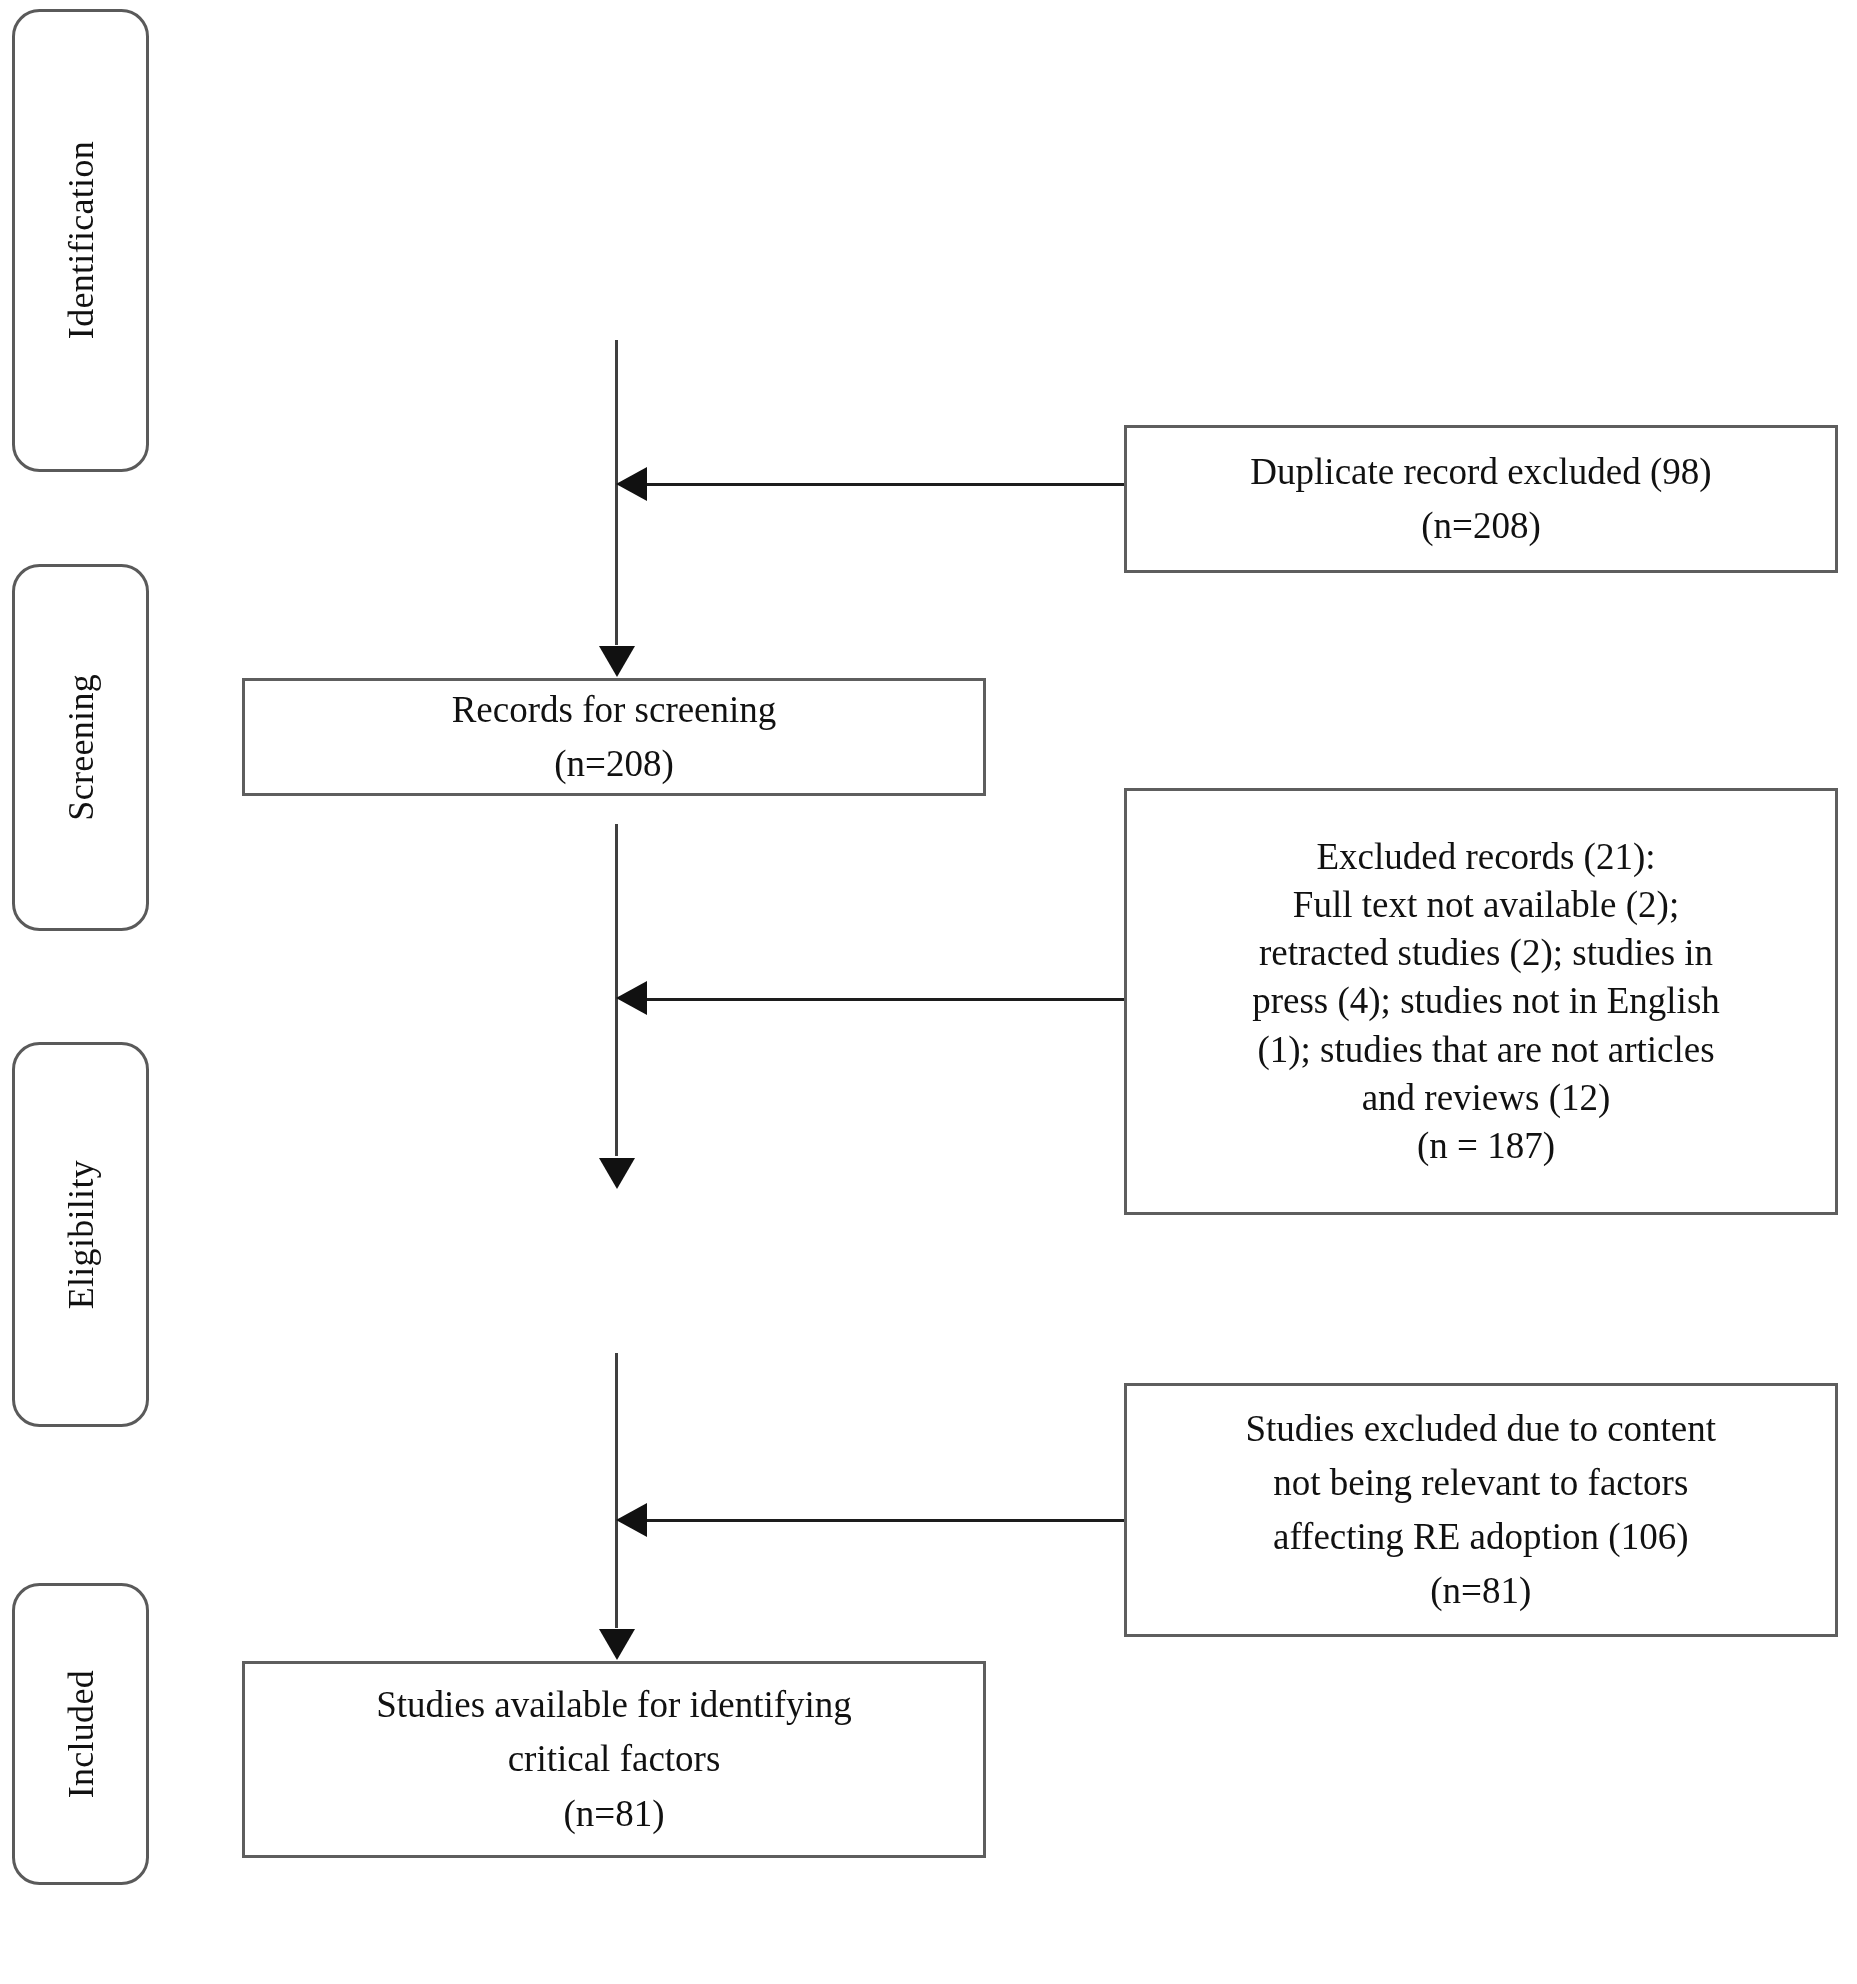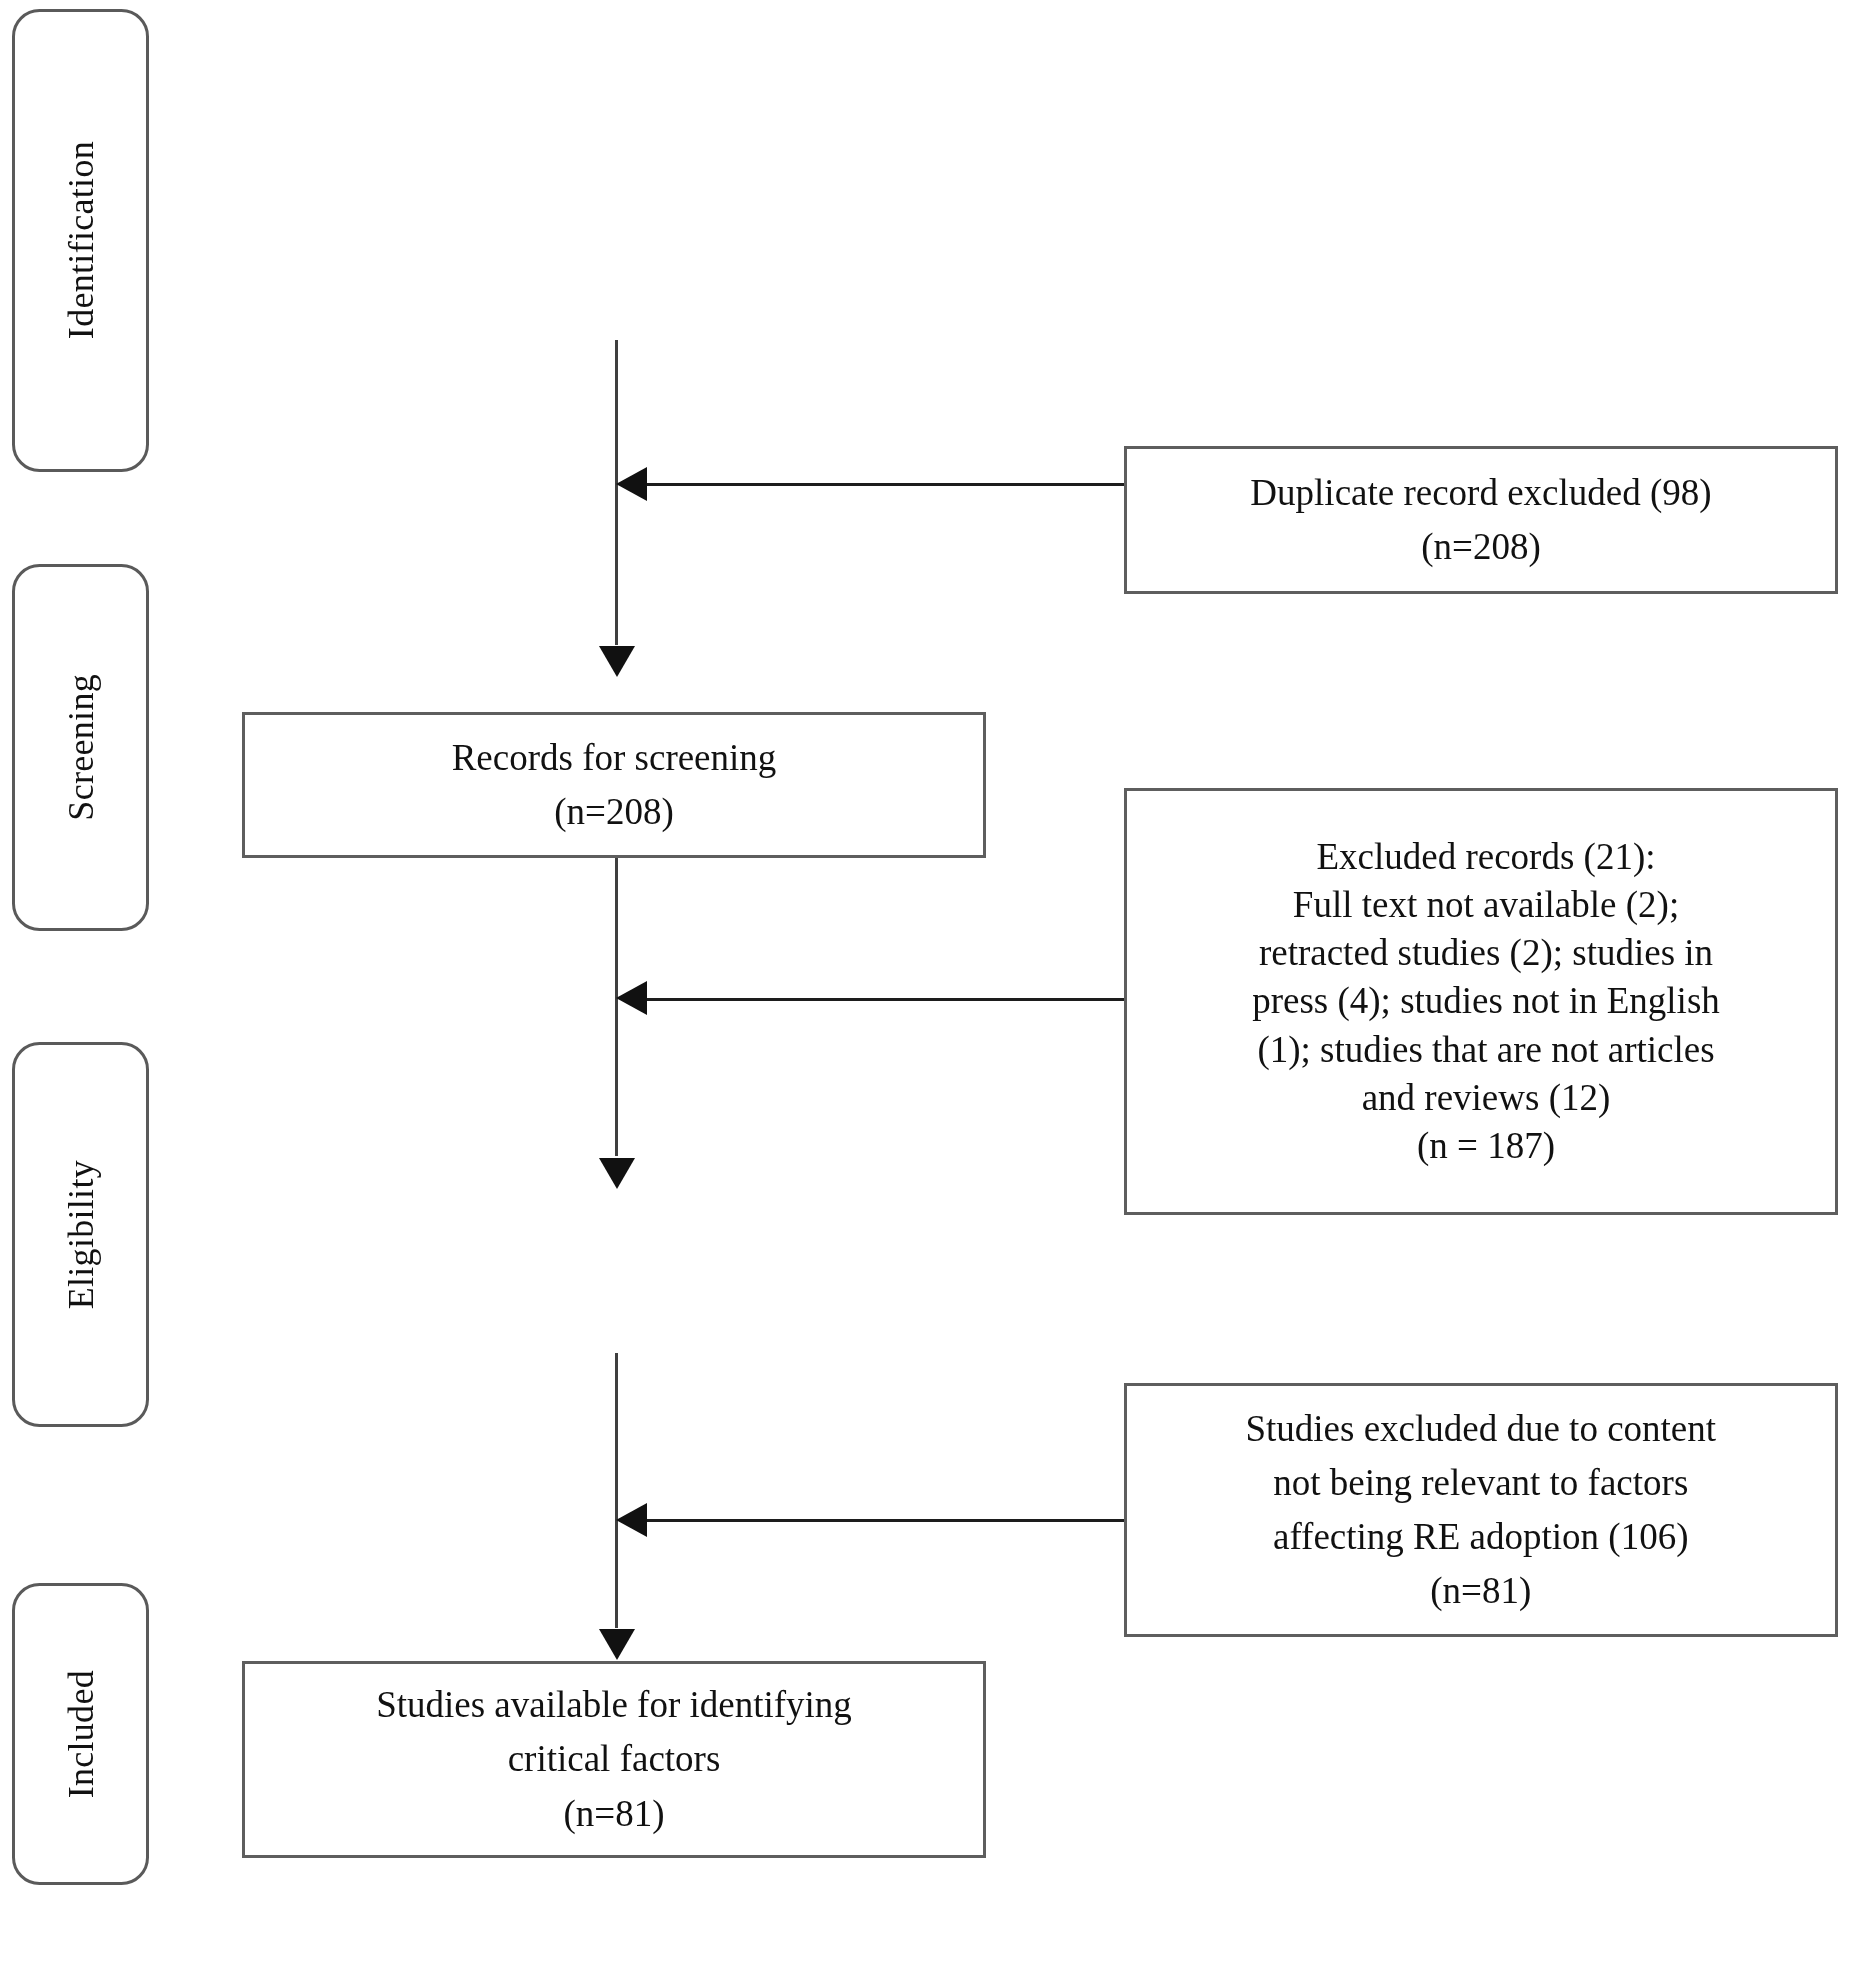--- a/index.html
+++ b/index.html
@@ -122,33 +122,33 @@
   <div class="h-line" style="left:633px; top:998px; width:491px;"></div>
   <div class="arrow-left" style="left:616px; top:981px;"></div>
 
   <div class="v-line" style="left:615px; top:1353px; width:3px; height:275px;"></div>
   <div class="arrow-down" style="left:599px; top:1629px;"></div>
 
   <div class="h-line" style="left:633px; top:1519px; width:491px;"></div>
   <div class="arrow-left" style="left:616px; top:1503px;"></div>
 
 
-  <div class="flow-box" style="left:242px; top:712px; width:744px; height:146px;justify-content:center;">
+  <div class="flow-box" style="left:242px; top:678px; width:744px; height:118px;justify-content:center;">
     <span class="box-text">Records for screening
 (n=208)</span>
   </div>
 
 
   <div class="flow-box" style="left:242px; top:1661px; width:744px; height:197px;">
     <span class="box-text">Studies available for identifying
 critical factors
 (n=81)</span>
   </div>
 
-  <div class="flow-box" style="left:1124px; top:425px; width:714px; height:148px;margin-top:21px;">
+  <div class="flow-box" style="left:1124px; top:425px; width:714px; height:148px;">
     <span class="box-text">Duplicate record excluded (98)
 (n=208)</span>
   </div>
 
   <div class="flow-box tight" style="left:1124px; top:788px; width:714px; height:427px;">
     <span class="box-text">Excluded records (21):
 Full text not available (2);
 retracted studies (2); studies in
 press (4); studies not in English
 (1); studies that are not articles

